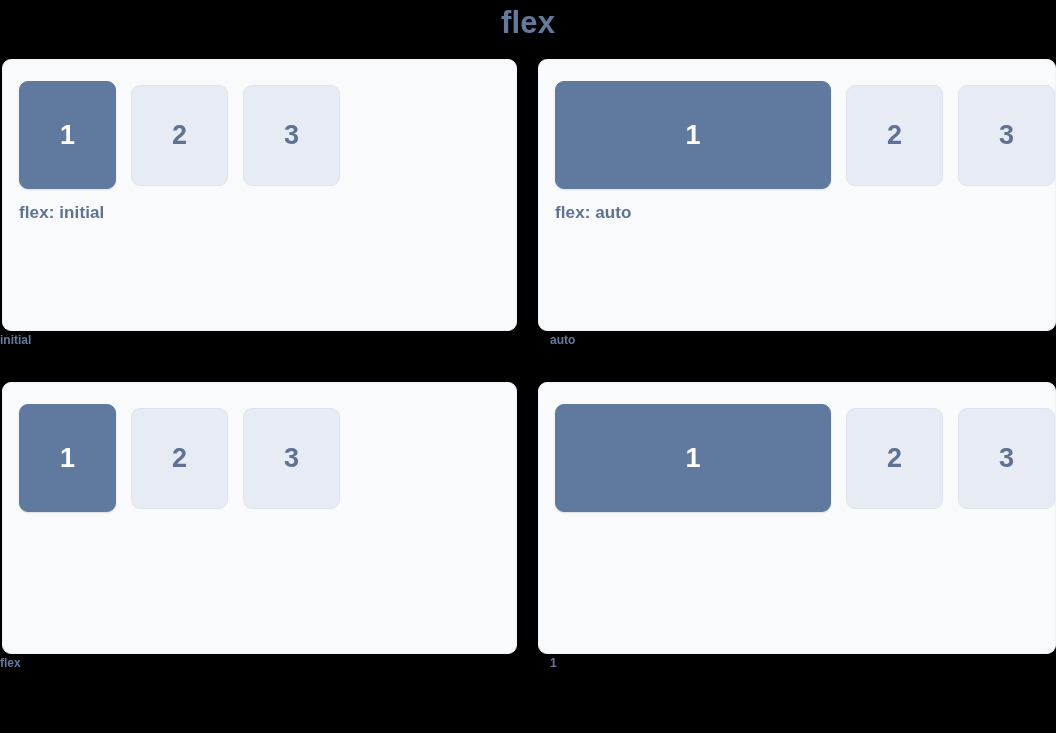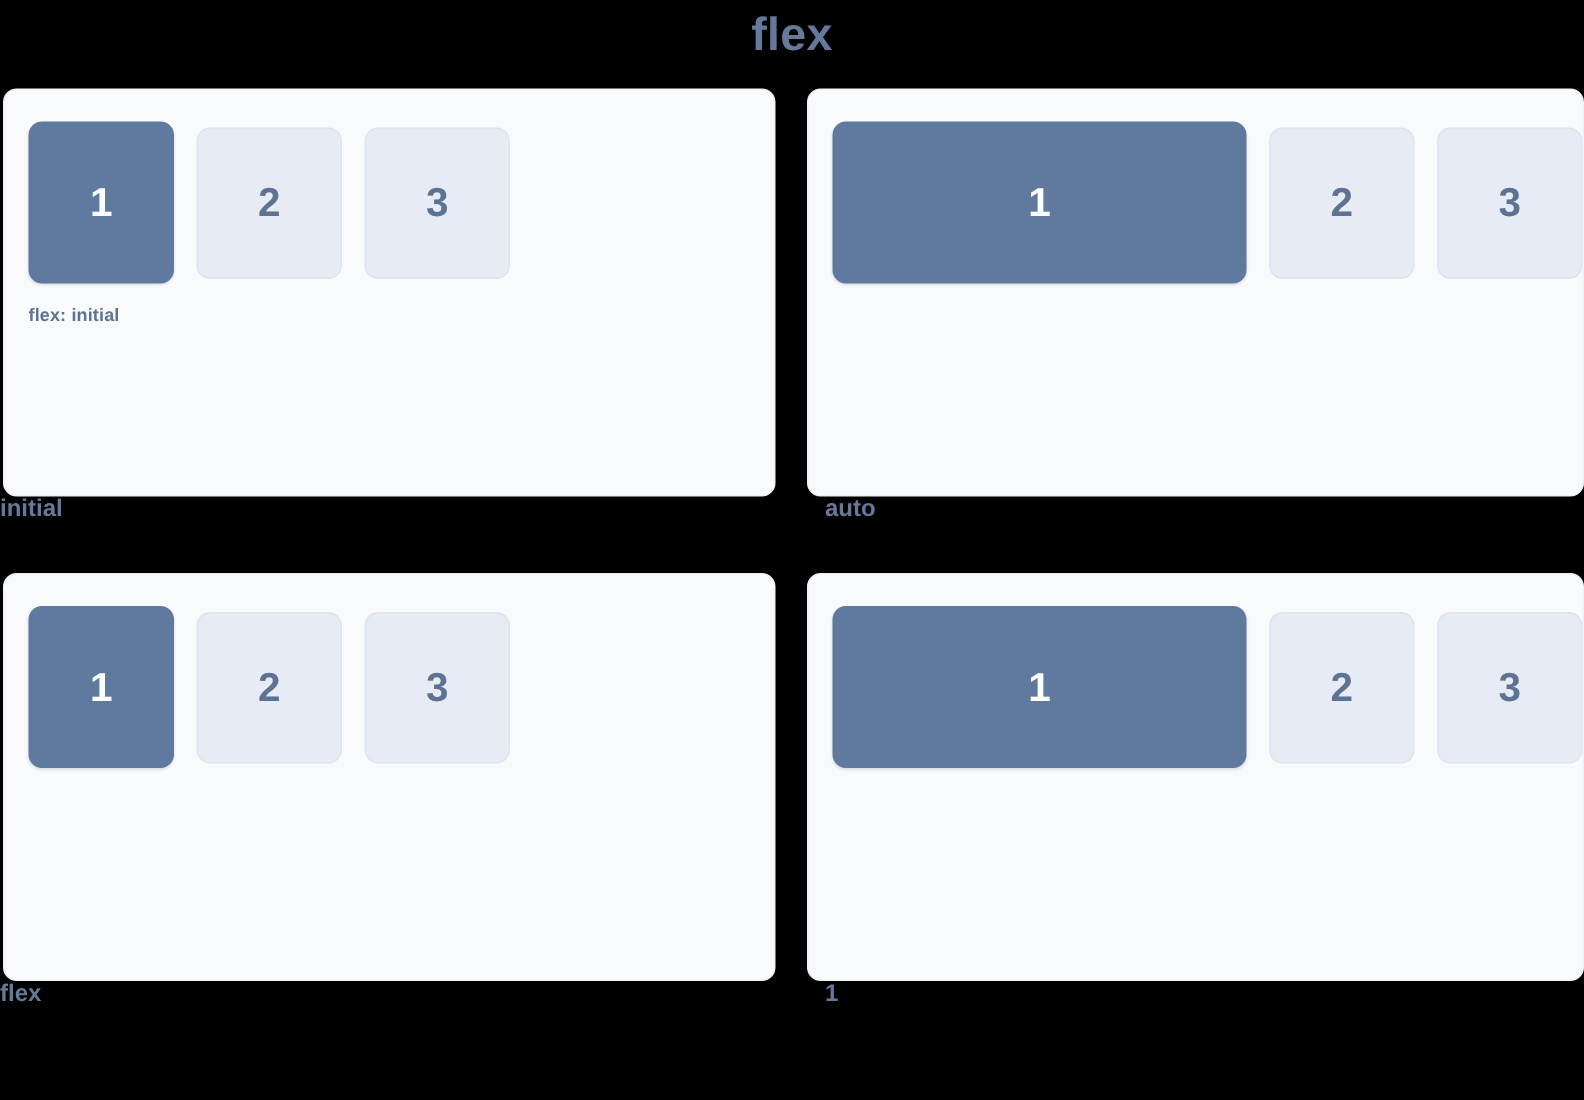--- a/index.html
+++ b/index.html
@@ -97,31 +97,31 @@
   }
   .panel[data-variant="auto"] .box.primary,
   .panel[data-variant="1"] .box.primary {
     flex: 1 1 auto;
     width: auto;
     min-width: 97px;
   }
 
   .flex-label {
     margin-top: 12px;
-    font-size: 12px;
+    font-size: 17px;
     font-weight: bold;
     color: #5e7294;
     letter-spacing: 0.1px;
   }
 
   .cell-caption {
     position: absolute;
     bottom: -1px;
     left: -2px;
-    font-size: 16px;
+    font-size: 12px;
     font-weight: bold;
     color: #64799b;
     line-height: 20px;
   }
 
   .demo-cell.right .cell-caption {
     left: 12px;
   }
 </style>
 </head>
@@ -143,20 +143,21 @@
     <div class="cell-caption">initial</div>
   </div>
 
   <div class="demo-cell right">
     <div class="panel" data-variant="auto">
       <div class="flex-row">
         <div class="box primary">1</div>
         <div class="box">2</div>
         <div class="box">3</div>
       </div>
+      <div class="flex-label">flex: auto</div>
     </div>
     <div class="cell-caption">auto</div>
   </div>
 
   <div class="demo-cell left">
     <div class="panel" data-variant="none">
       <div class="flex-row">
         <div class="box primary">1</div>
         <div class="box">2</div>
         <div class="box">3</div>

